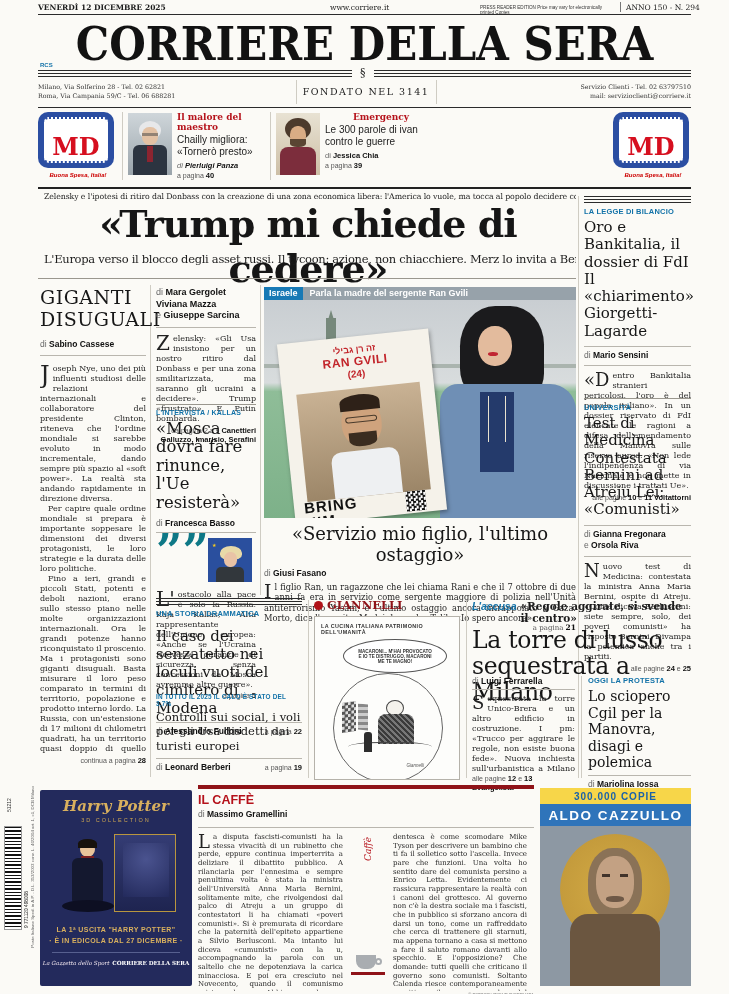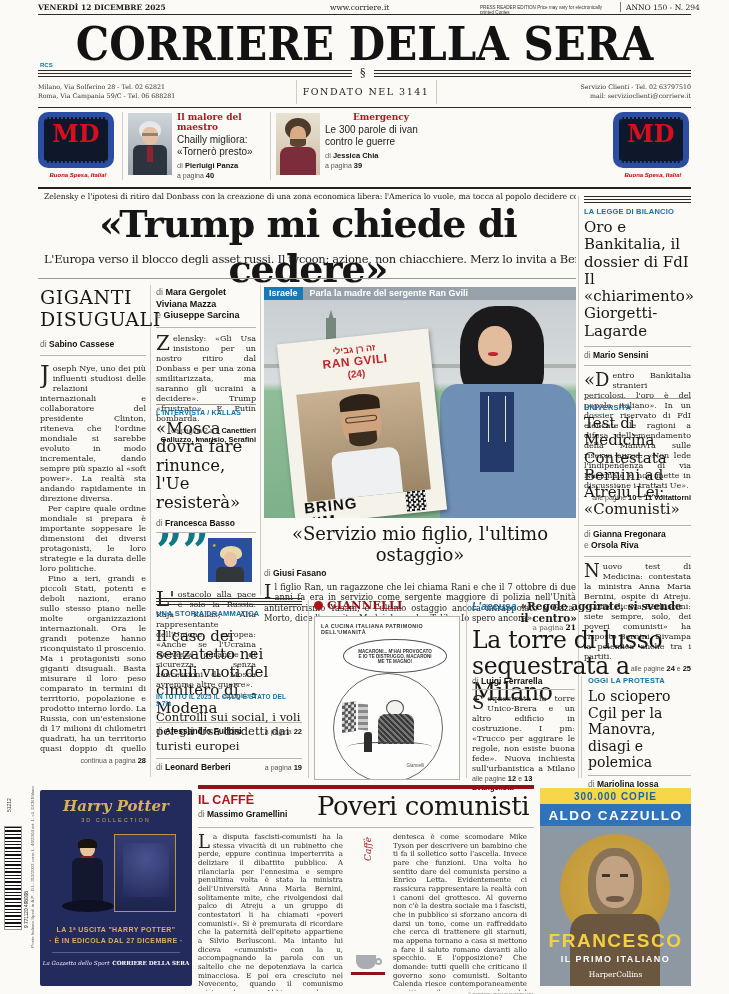--- a/index.html
+++ b/index.html
@@ -26,22 +26,22 @@
   .byline { font-size:8.5px; color:#111; }
   .byline .di { color:#666; font-weight:normal; }
   .byline b { font-weight:bold; }
   .pageref { font-size:7px; color:#555; }
   .pageref b { color:#111; font-size:7.5px; }
 
   .photo { position:absolute; overflow:hidden; }
 
   
   .md-box { position:absolute; width:76px; height:56px; background:#2b4ea2; border-radius:10px; padding:5px 6px; }
-  .md-inner { width:100%; height:100%; background:#0f172a; border-radius:5px;
-              display:flex; align-items:flex-start; justify-content:center;
+  .md-inner { width:100%; height:100%; background:#ffffff; border-radius:5px;
+              display:flex; align-items:flex-end; justify-content:center;
               border-top:2px dotted #2b4ea2; border-bottom:2px dotted #2b4ea2; }
   .md-logo { font-family:"DejaVu Serif",serif; font-weight:bold; font-size:24px; color:#d60f1f; }
   .md-tag { position:absolute; font-size:6px; color:#c00; font-style:italic; font-weight:bold; }
 
   .qr { background:repeating-conic-gradient(#111 0% 25%, #fff 0% 50%) 0 0/5px 5px; }
 </style>
 </head>
 <body>
 
 <div id="canvas">
@@ -86,21 +86,21 @@
   <div class="photo" style="top:113px;left:128px;width:44px;height:62px;background:linear-gradient(#cfd6da,#9aa4ab);">
     <div class="abs" style="top:8px;left:11px;width:22px;height:18px;border-radius:50% 50% 45% 45%;background:#e7e8ea;"></div>
     <div class="abs" style="top:14px;left:14px;width:16px;height:18px;border-radius:45%;background:#e3c1a4;"></div>
     <div class="abs" style="top:20px;left:14px;width:16px;height:3px;background:#444;opacity:.5;"></div>
     <div class="abs" style="top:32px;left:5px;width:34px;height:30px;background:#2c3440;border-radius:6px 6px 0 0;"></div>
     <div class="abs" style="top:33px;left:19px;width:6px;height:16px;background:#8c2430;"></div>
   </div>
   <div class="abs" style="top:112px;left:177px;width:88px;">
     <div class="kicker-red" style="font-size:9px;">Il malore del maestro</div>
     <div style="font-size:10px;line-height:1.15;margin-top:2px;color:#222;font-weight:500;">Chailly migliora: «Tornerò presto»</div>
-    <div class="byline" style="margin-top:4px;font-size:7.5px;">
+    <div class="byline" style="margin-top:4px;font-size:7.5px;font-style:italic;">
       <span class="di">di</span>
       <b>Pierluigi Panza</b>
     </div>
     <div class="pageref" style="margin-top:1px;">
       <span>a pagina</span>
       <b>40</b>
     </div>
   </div>
 
   <div class="vrule" style="top:112px;left:270px;height:68px;"></div>
@@ -424,21 +424,20 @@
   </div>
 
   <div class="abs" style="top:785px;left:198px;width:336px;height:4px;background:#8f1318;"></div>
   <div class="abs" style="top:793px;left:198px;width:336px;height:196px;">
     <div style="position:relative;">
       <div style="color:#b5121b;font-weight:bold;font-size:12.5px;">IL CAFFÈ</div>
       <div class="byline" style="margin-top:2px;">
         <span class="di">di</span>
         <b>Massimo Gramellini</b>
       </div>
-      <div class="headline abs" style="top:-2px;left:115px;width:220px;text-align:center;font-size:26px;letter-spacing:-0.5px;">Poveri comunisti</div>
     </div>
     <div style="border-top:1px solid #b9b6ae;margin-top:8px;"></div>
     <div style="display:flex;gap:8px;margin-top:5px;height:158px;overflow:hidden;">
       <div class="jbody" style="width:145px;font-size:7px;line-height:1.24;">
         <span class="dropcap" style="font-size:18px;line-height:15px;">L</span>
         <span>a disputa fascisti-comunisti ha la stessa vivacità di un rubinetto che perde, eppure continua imperterrita a deliziare il dibattito pubblico. A rilanciarla per l'ennesima e sempre penultima volta è stata la ministra dell'Università Anna Maria Bernini, solitamente mite, che rivolgendosi dal palco di Atreju a un gruppo di contestatori li ha chiamati «poveri comunisti». Si è premurata di ricordare che la paternità dell'epiteto appartiene a Silvio Berlusconi. Ma intanto lui diceva «cumunisti» con la u, accompagnando la parola con un saltello che ne depotenziava la carica minacciosa. E poi era cresciuto nel Novecento, quando il comunismo esisteva davvero. Abbinare quel nome grande e terribile, che evoca un'utopia finita in tragedia, a una tiepida contestazione stu-</span>
       </div>
       <div style="width:34px;position:relative;">
         <div style="writing-mode:vertical-rl;transform:rotate(180deg);font-family:'DejaVu Serif',serif;font-style:italic;color:#b5121b;font-size:9px;margin:4px auto 0;">Caffè</div>
         <div class="abs" style="bottom:22px;left:5px;width:20px;height:14px;background:#a9adb1;border-radius:0 0 8px 8px;"></div>
@@ -460,21 +459,16 @@
       <span style="color:#fff;font-weight:bold;font-size:13.5px;letter-spacing:1.5px;">ALDO CAZZULLO</span>
     </div>
     <div style="position:relative;height:160px;background:#8d98a3;">
       <div class="abs" style="top:8px;left:20px;width:110px;height:110px;border-radius:50%;background:radial-gradient(circle,#d3ab45 0%,#c49b3c 70%,#8d98a3 72%);"></div>
       <div class="abs" style="top:22px;left:48px;width:54px;height:70px;border-radius:45% 45% 40% 40%;background:#8a7257;"></div>
       <div class="abs" style="top:30px;left:56px;width:38px;height:52px;border-radius:45%;background:#c3a183;"></div>
       <div class="abs" style="top:48px;left:62px;width:8px;height:2.5px;background:#41332a;"></div>
       <div class="abs" style="top:48px;left:80px;width:8px;height:2.5px;background:#41332a;"></div>
       <div class="abs" style="top:70px;left:66px;width:18px;height:6px;background:#6e5846;border-radius:40%;"></div>
       <div class="abs" style="top:88px;left:30px;width:90px;height:72px;background:#6b5640;border-radius:18px 18px 0 0;"></div>
-      <div class="abs" style="top:104px;left:0;width:151px;text-align:center;">
-        <div style="color:#f3d03e;font-weight:bold;font-size:19px;letter-spacing:1.5px;">FRANCESCO</div>
-        <div style="color:#fff;font-weight:bold;font-size:9px;letter-spacing:1.5px;margin-top:2px;">IL PRIMO ITALIANO</div>
-        <div class="serif" style="color:#fff;font-size:7.5px;margin-top:6px;">HarperCollins</div>
-      </div>
     </div>
   </div>
 
 </div>
 
 </body></html>

